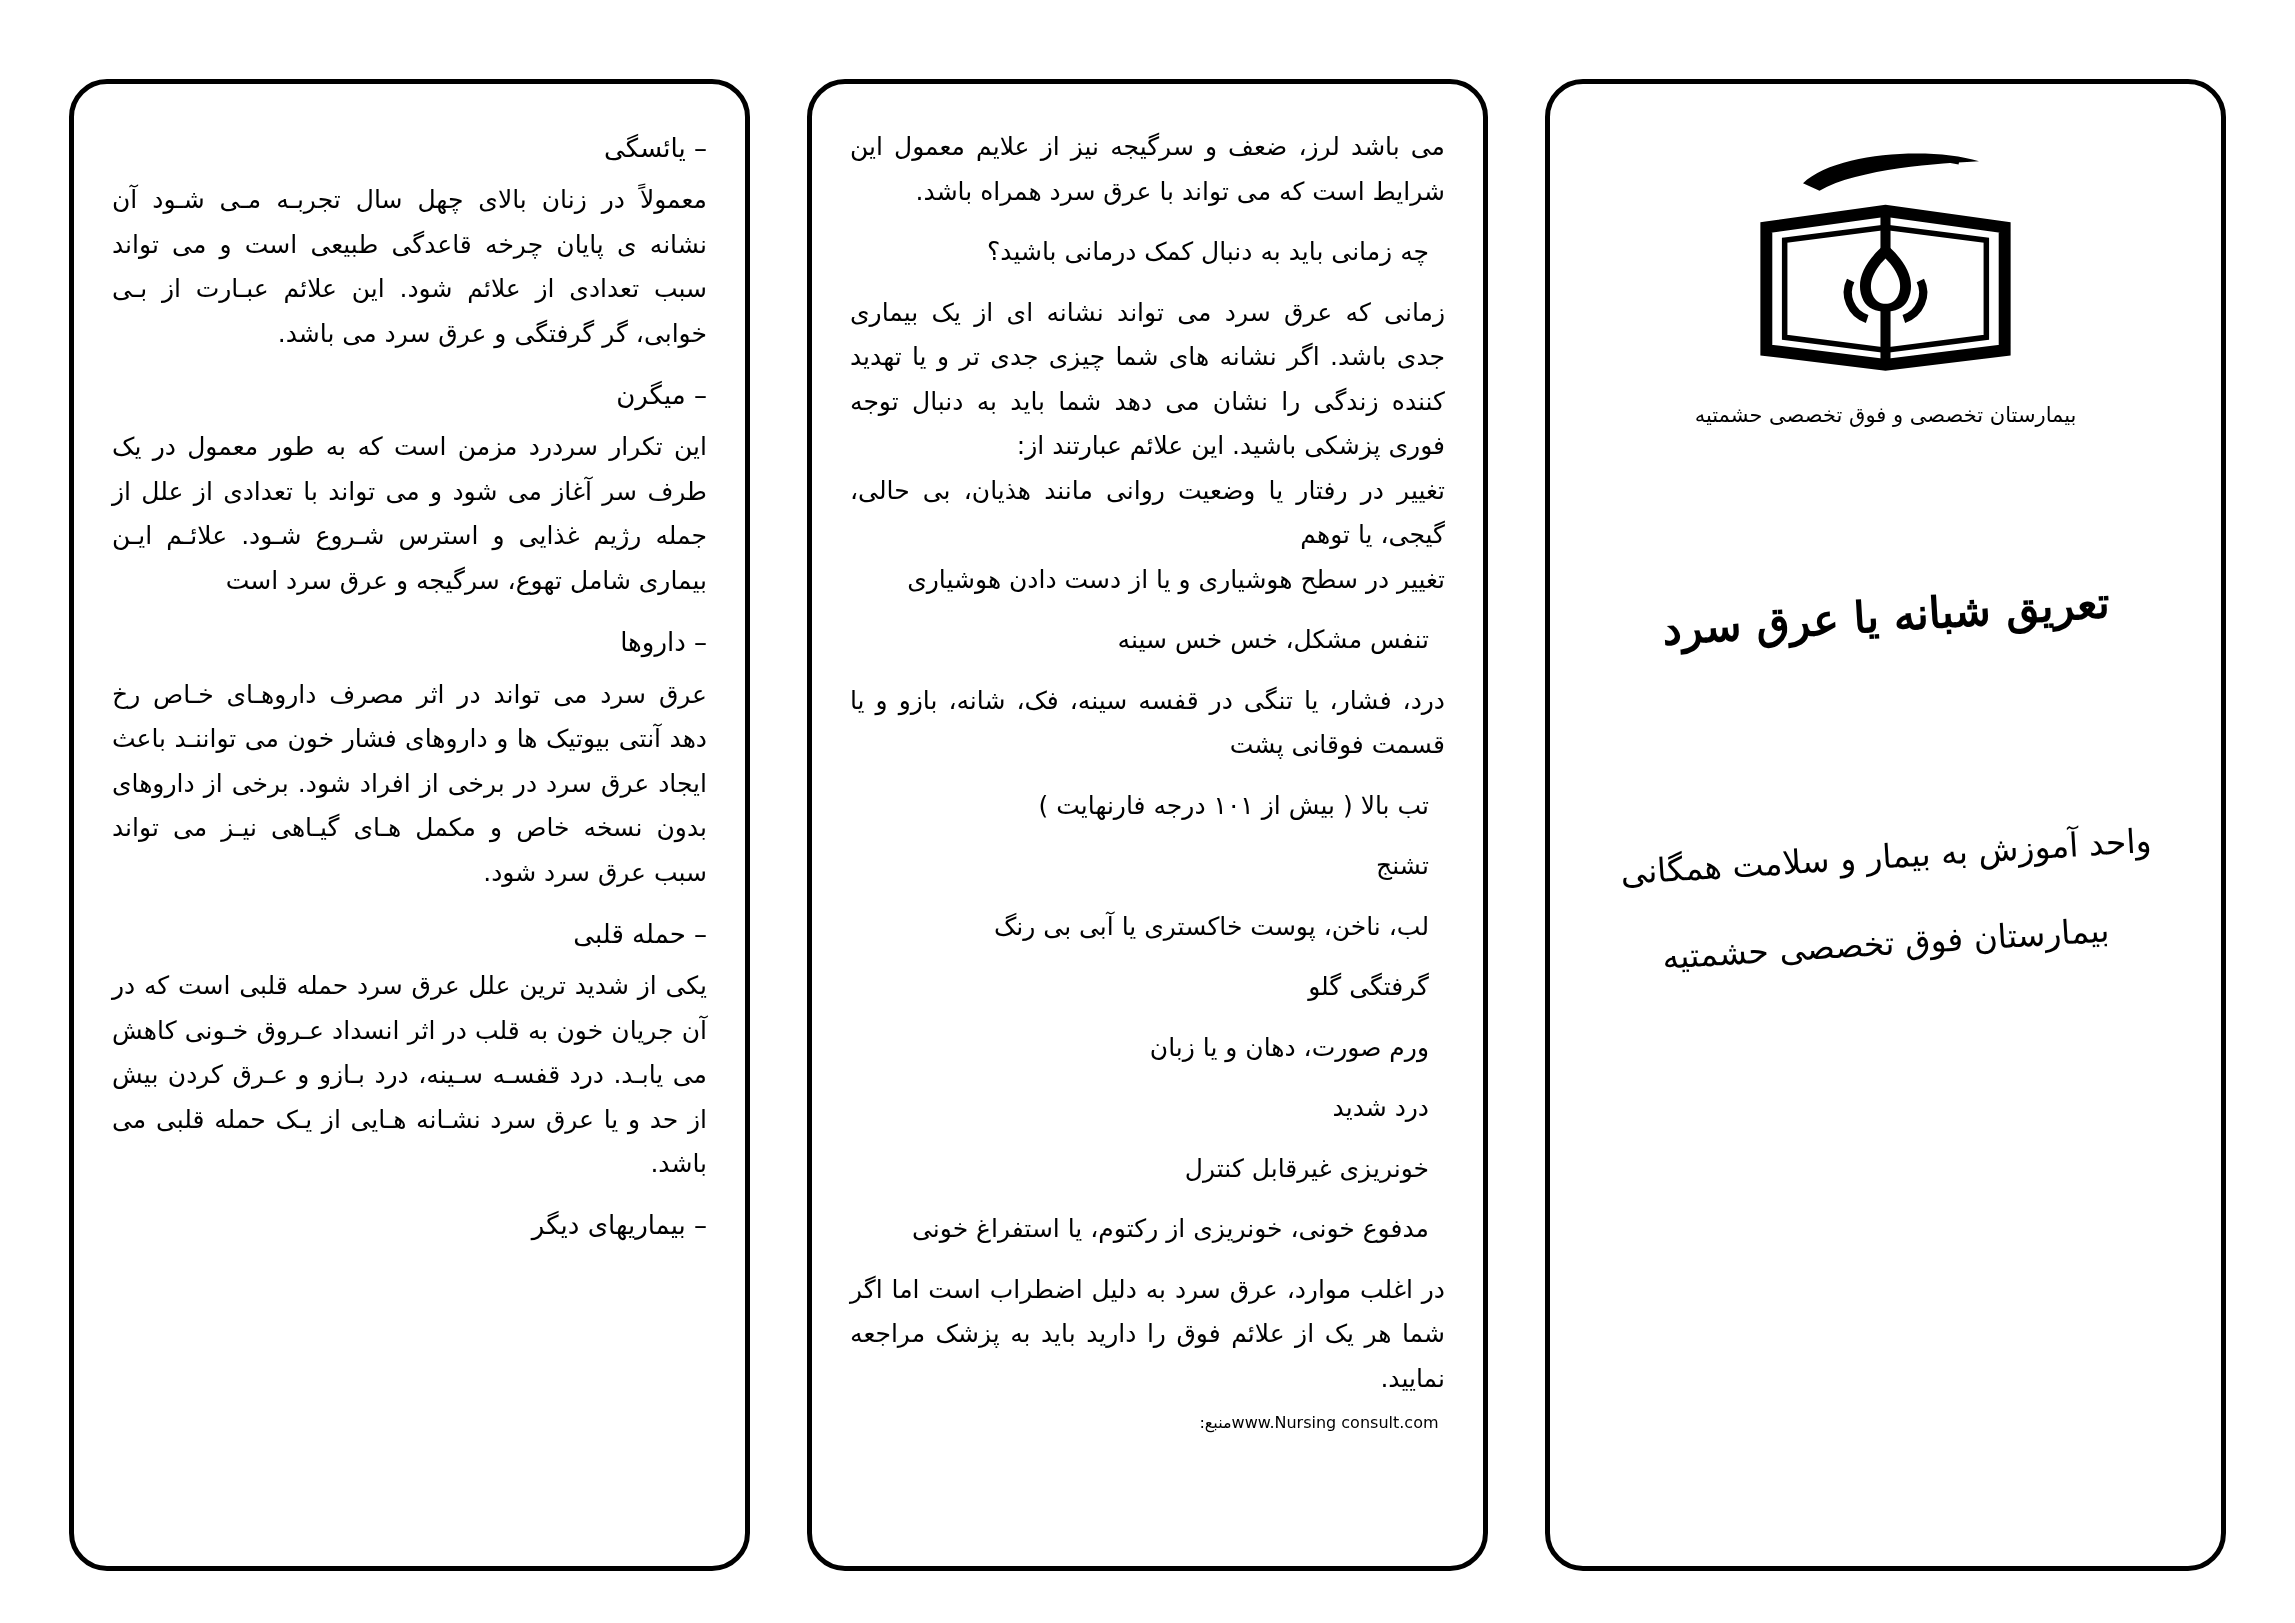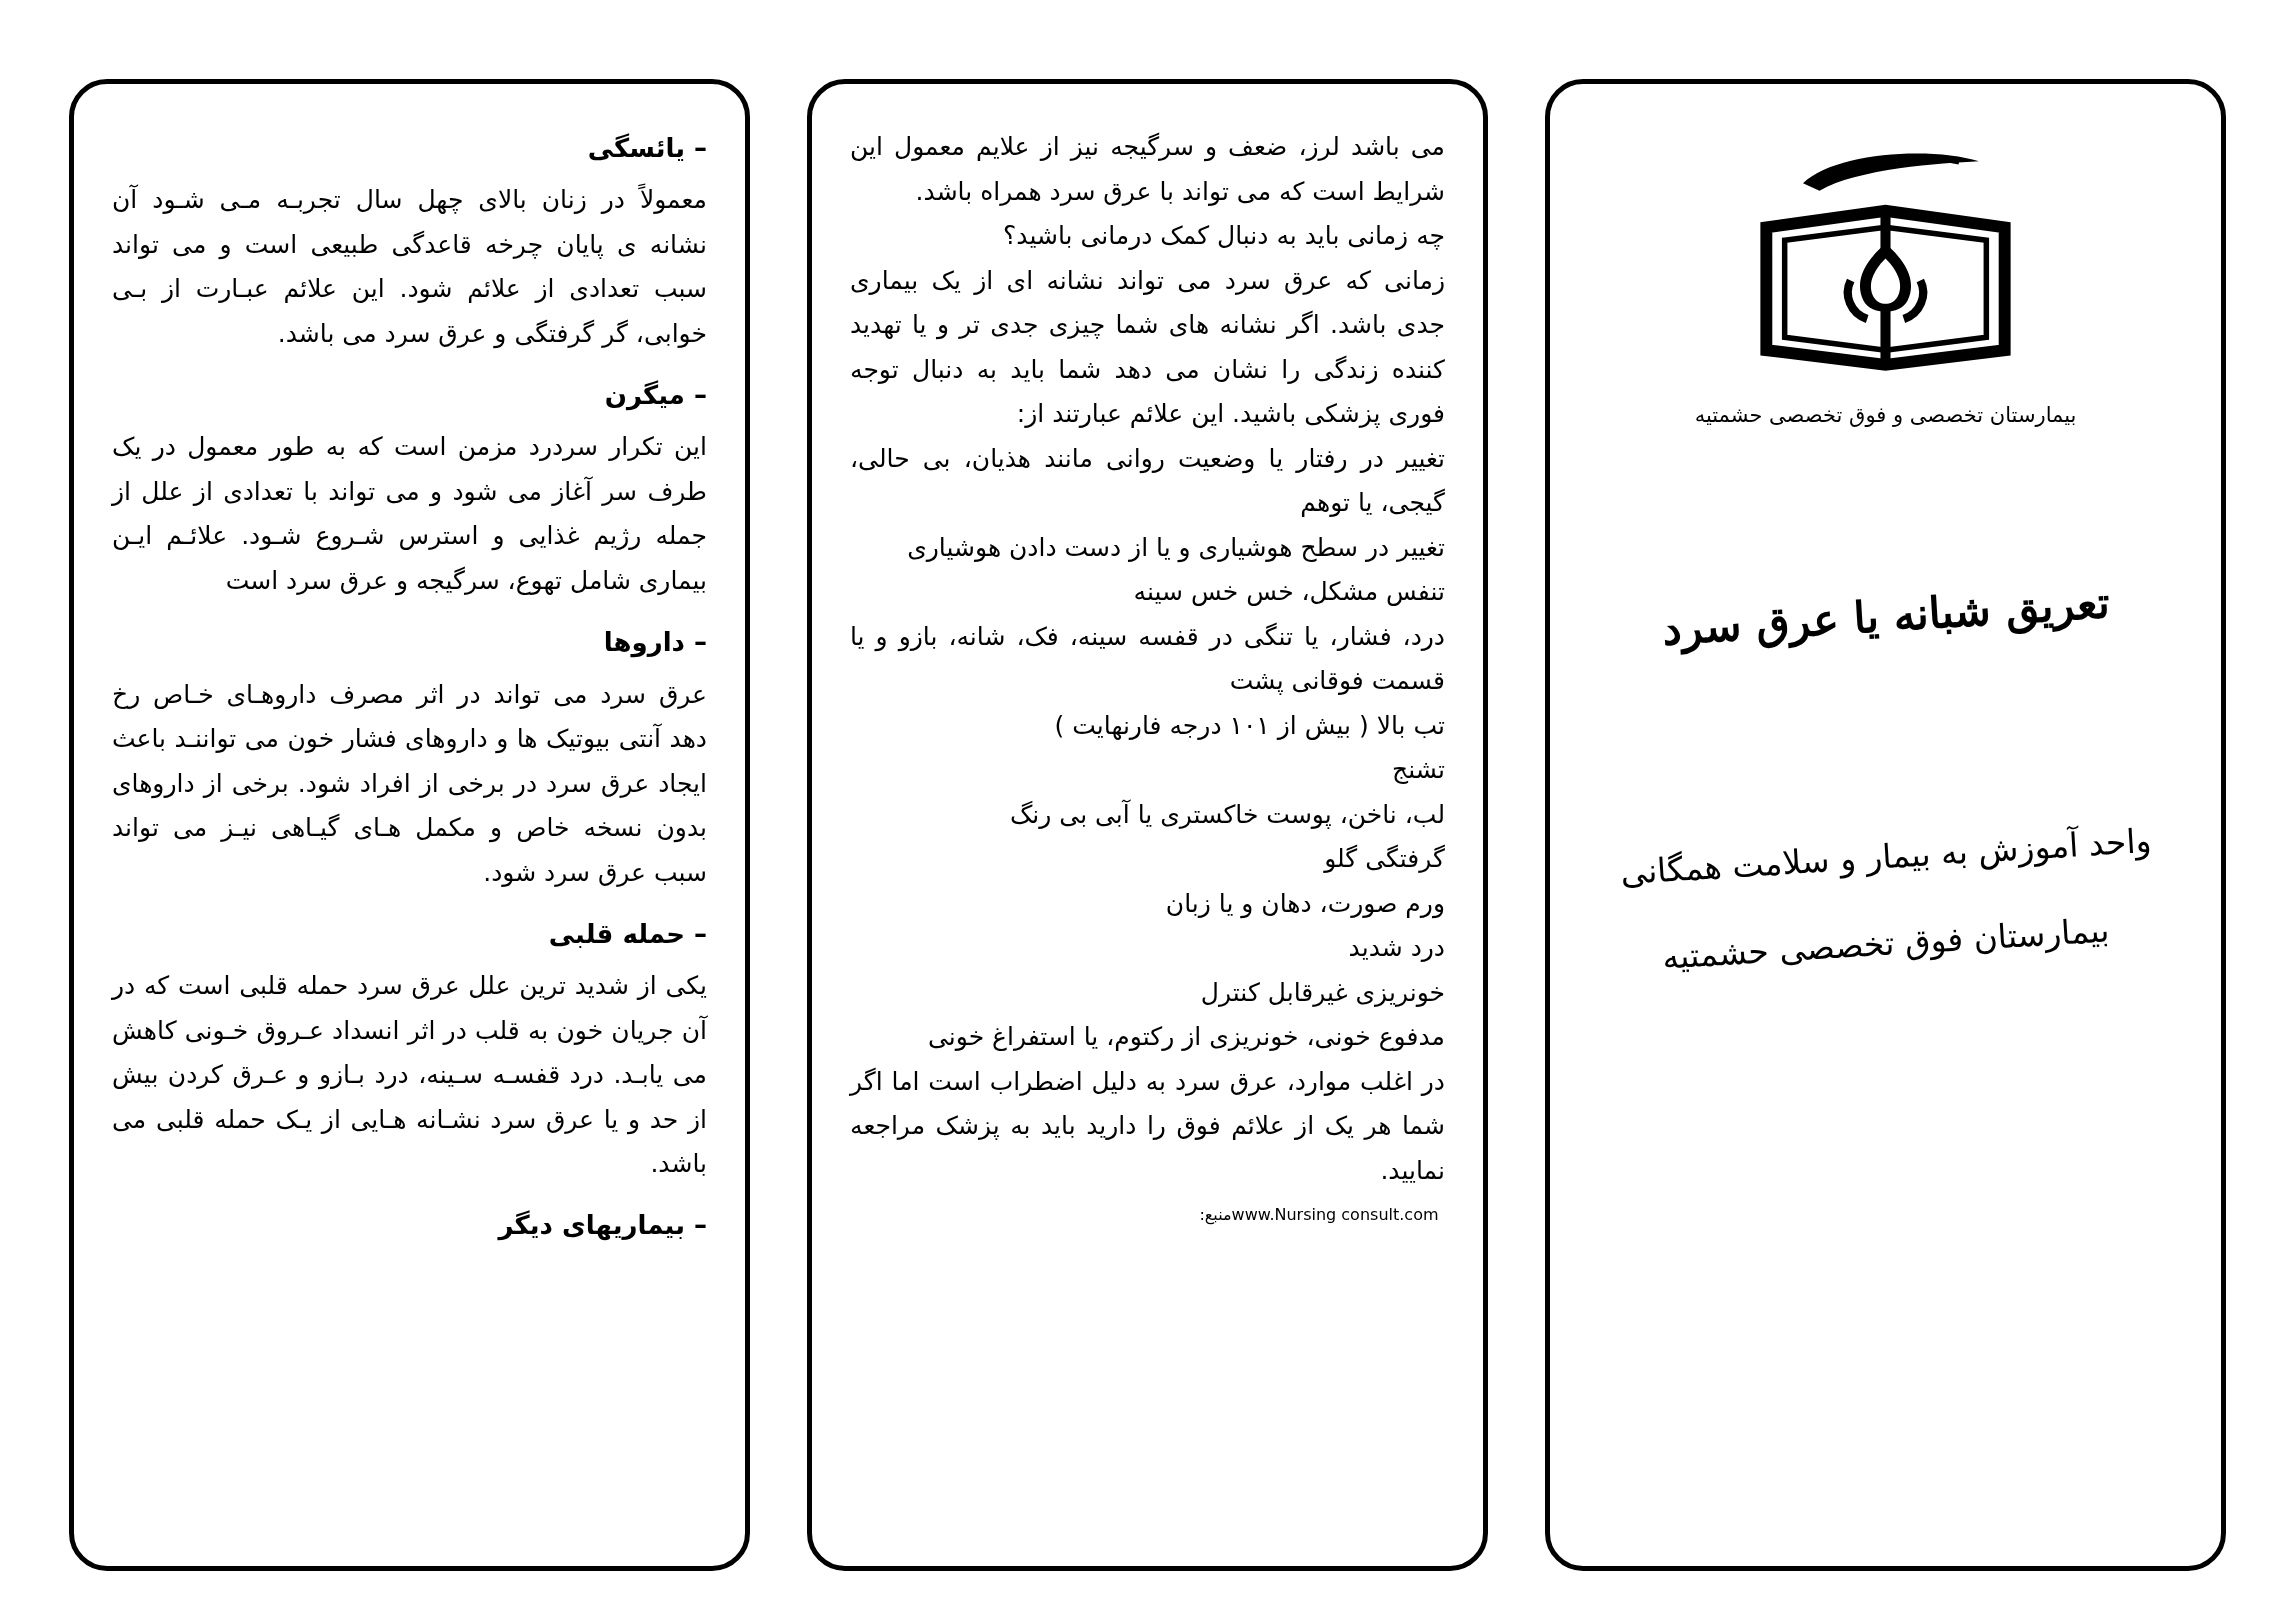--- a/index.html
+++ b/index.html
@@ -40,21 +40,21 @@
   }
 
   
   .panel-right {
     direction: rtl;
     text-align: justify;
     text-align-last: right;
   }
   .section-head {
     font-size: 26px;
-    font-weight: bold;
+    font-weight: normal;
     margin: 0 0 10.5px 0;
     text-align: left;
     direction: rtl;
     line-height: 1.5;
   }
   .section-head.first { margin-top: 3.9px; }
   .body-text {
     font-size: 25px;
     line-height: 1.78;
     margin: 0 0 19.6px 0;
@@ -68,21 +68,21 @@
   
   .panel-middle {
     direction: rtl;
     text-align: justify;
     text-align-last: right;
   }
   .panel-middle .body-text { margin-bottom: 0; }
   .list-line {
     font-size: 25px;
     line-height: 1.78;
-    margin: 0;
+    margin: 16px;
     text-align: center;
   }
   .source-line {
     font-size: 16px;
     line-height: 1.6;
     margin-top: 9.2px;
     text-align: right;
     direction: rtl;
   }
   .source-line .url {

